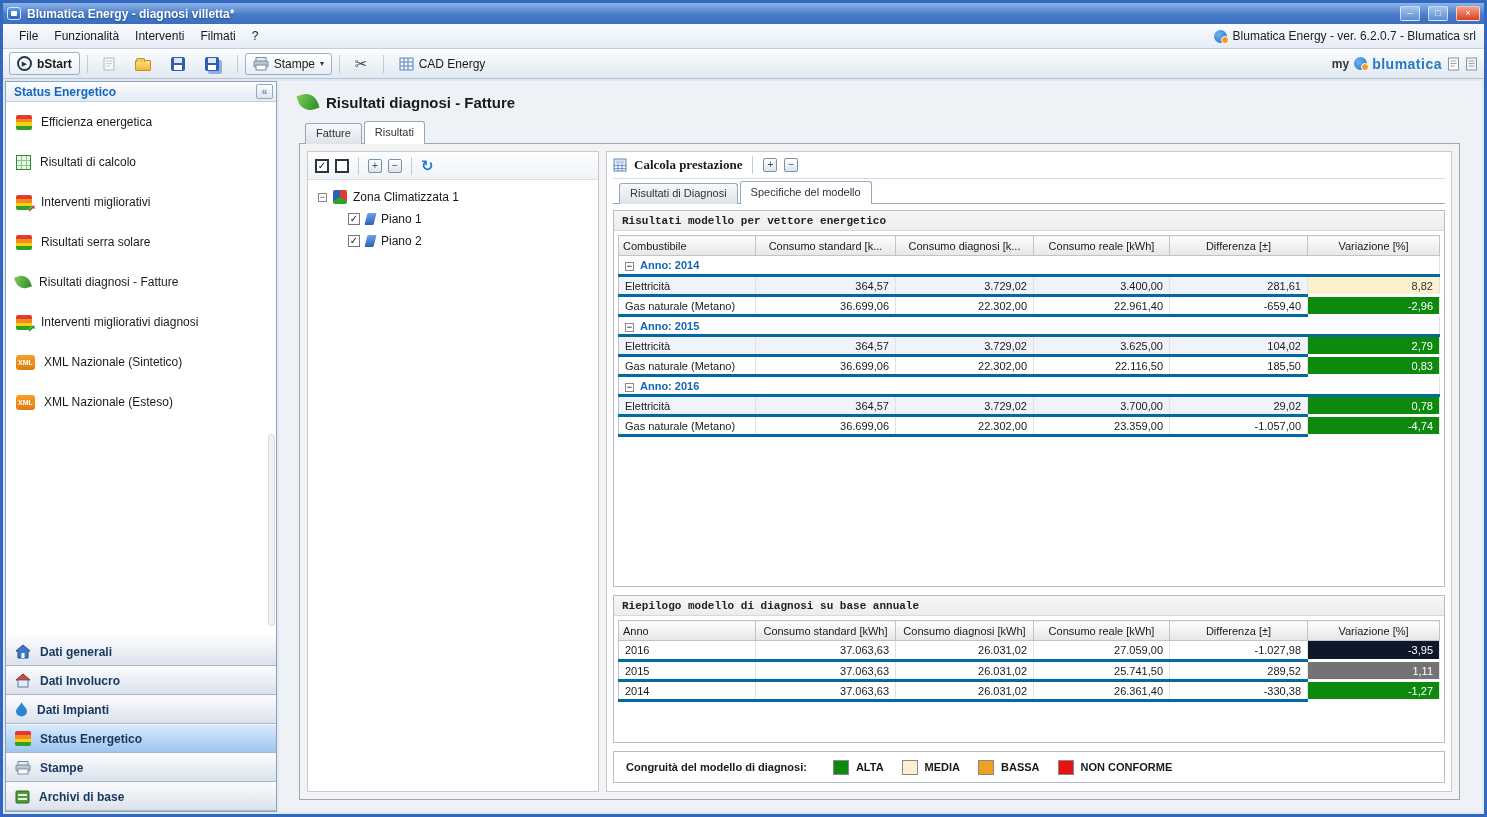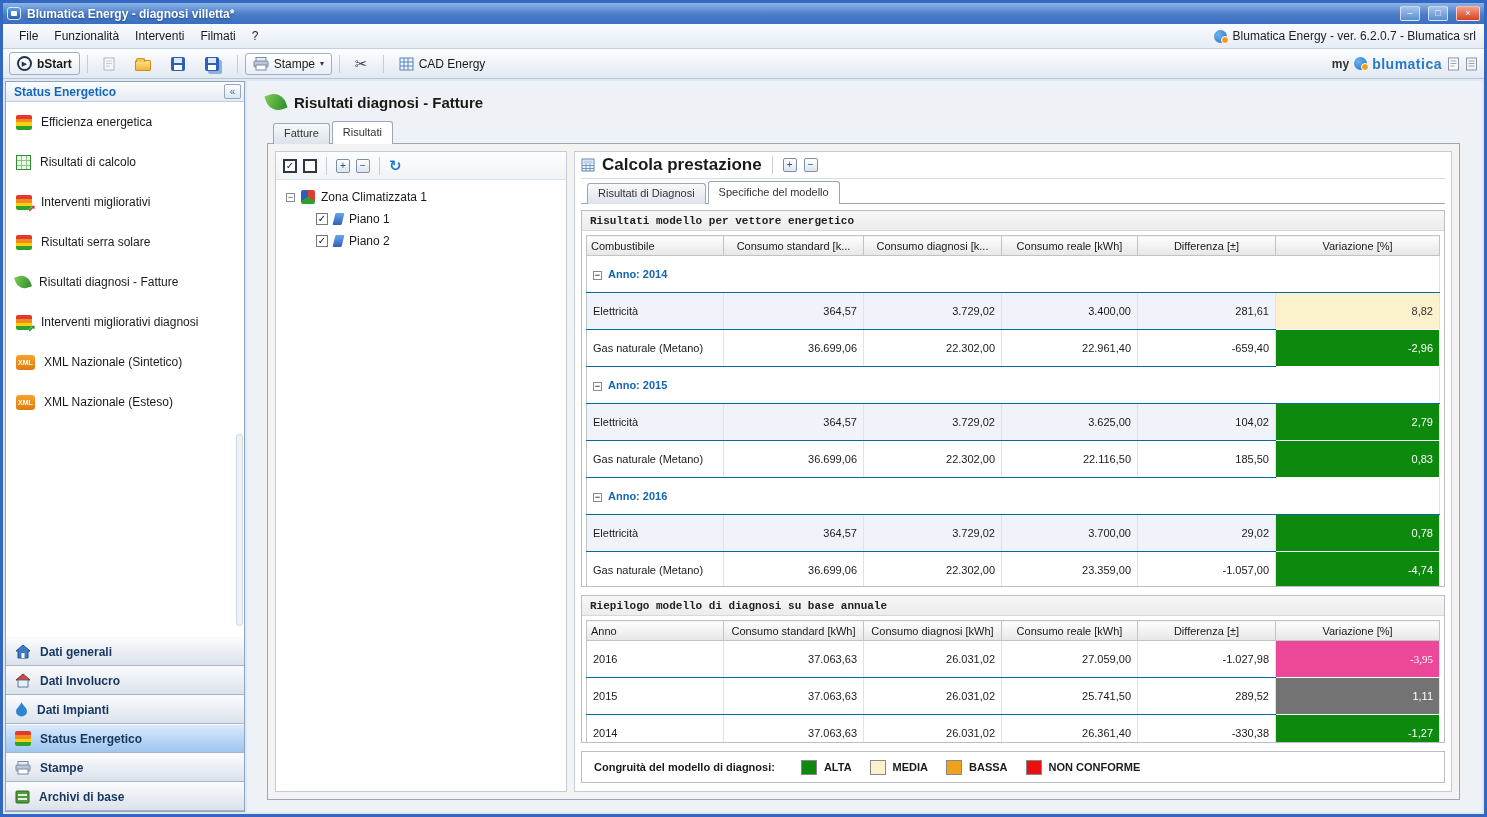--- a/index.html
+++ b/index.html
@@ -39,21 +39,21 @@
   .scissors { font-size:15px; color:#445; }
   .caret { font-size:8px; color:#334; }
   .myblu { margin-left:auto; display:flex; align-items:center; gap:5px; }
   .myblu .my { font-weight:bold; color:#333; }
   .myblu .blu { color:#2a7ac0; font-weight:bold; font-size:14px; letter-spacing:.5px; }
 
   
   .appbody { flex:1; min-height:0; display:flex; padding:2px; gap:2px; }
 
   
-  .sidebar { width:240px; flex:0 0 auto; background:#fff; border:1px solid #8fa3bb; display:flex; flex-direction:column; }
+  .sidebar { width:272px; flex:0 0 auto; background:#fff; border:1px solid #8fa3bb; display:flex; flex-direction:column; }
   .side-header { height:20px; flex:0 0 auto; background:linear-gradient(#fdfdfe,#e4ebf4); border-bottom:1px solid #c3cedd; display:flex; align-items:center; justify-content:space-between; padding:0 3px 0 8px; }
   .side-header .hdr-title { color:#1666b8; font-weight:bold; font-size:12px; }
   .hdr-btn { width:17px; height:15px; border:1px solid #95a7bc; background:linear-gradient(#fefefe,#dde5ef); font-size:10px; line-height:13px; color:#2a6db8; text-align:center; border-radius:2px; }
   .side-list { flex:1; min-height:0; position:relative; overflow:hidden; }
   .side-item { height:40px; display:flex; align-items:center; gap:9px; padding:0 10px; }
   .side-label { font-size:12px; }
   .side-scroll { position:absolute; right:1px; top:332px; width:7px; height:192px; background:#eef1f5; border:1px solid #d3dae2; border-radius:3px; }
   .nav-stack { flex:0 0 auto; }
   .nav-item { height:29px; display:flex; align-items:center; gap:9px; padding:0 9px; background:linear-gradient(#fafbfd,#dbe2ec); border-top:1px solid #f6f9fc; border-bottom:1px solid #a9b6c6; color:#17365d; font-weight:bold; font-size:12px; }
   .nav-item.active { background:linear-gradient(#d8e9fc,#9fc6ef); }
@@ -92,33 +92,33 @@
   .tree-panel { width:292px; flex:0 0 auto; background:#fff; border:1px solid #c4cbd4; display:flex; flex-direction:column; }
   .tree-toolbar { height:28px; flex:0 0 auto; display:flex; align-items:center; gap:6px; padding:0 7px; border-bottom:1px solid #dbe1e8; background:linear-gradient(#fcfdfe,#f0f3f7); }
   .tree-body { flex:1; padding:6px 4px; }
   .tree-row { height:22px; display:flex; align-items:center; gap:6px; padding-left:6px; }
   .tree-row.child { padding-left:36px; }
   .tree-label { font-size:12px; }
 
   
   .results-panel { flex:1; min-width:0; background:#fff; border:1px solid #c4cbd4; display:flex; flex-direction:column; padding:0 6px 8px 6px; }
   .res-header { height:27px; flex:0 0 auto; display:flex; align-items:center; gap:7px; border-bottom:1px solid #d5dbe2; }
-  .res-title { font-weight:bold; font-size:17px; }
+  .res-title { font-weight:bold; font-size:13px;font-family:Liberation Serif, serif; }
   .res-tabs { margin-top:4px; }
   .res-stack { flex:1; min-height:0; display:flex; flex-direction:column; gap:8px; border-top:1px solid #98a8ba; padding-top:6px; background:#fff; position:relative; z-index:1; }
 
   .groupbox { border:1px solid #b9bec6; background:#fff; display:flex; flex-direction:column; }
   .groupbox.grow { flex:1; min-height:0; }
   .group-title { height:20px; line-height:20px; flex:0 0 auto; background:linear-gradient(#f7f7f7,#ececec); border-bottom:1px solid #d8d8d8; font-weight:bold; font-size:11px; padding-left:8px; color:#222;font-family:Liberation Mono, monospace; }
   .group-body { flex:1; min-height:0; padding:4px; overflow:hidden; }
 
   table.grid { border-collapse:collapse; table-layout:fixed; width:100%; font-size:11px; border:1px solid #c3c3c3; }
   .grid th { background:linear-gradient(#fefefe,#e6e6e6); border:1px solid #c3c3c3; font-weight:normal; height:20px; padding:0 4px; text-align:center; overflow:hidden; white-space:nowrap; }
   .grid th.th-left { text-align:left; }
-  .grid td { border-right:1px solid #e2e2e2; border-bottom:1px solid #0369a1; height:37px; padding:0 6px; white-space:nowrap; overflow:hidden; }
+  .grid td { border-right:1px solid #e2e2e2; border-bottom:3px solid #0369a1; height:20px; padding:0 6px; white-space:nowrap; overflow:hidden; }
   .cell-num { text-align:right; }
   tr.tint td { background:#f0f4fa; }
   td.group-cell { font-weight:bold; color:#1565b0; background:#fff !important; }
   td.group-cell .group-label { margin-left:6px; }
   td.var-cell { border-bottom-color:#fff; }
 
   .legend { flex:0 0 auto; border:1px solid #b9bec6; background:#fff; height:32px; display:flex; align-items:center; gap:8px; padding:0 12px; font-size:11px; }
   .legend-label { font-weight:bold; }
   .legend-item { display:flex; align-items:center; gap:7px; font-weight:bold; margin-left:18px; }
   .swatch { width:16px; height:15px; border:1px solid #888; }
@@ -459,21 +459,21 @@
                         <th>Variazione [%]</th>
                       </tr>
                     </thead>
                   <tbody id="t2-body">
                       <tr class="data-row">
                         <td class="cell-text">2016</td>
                         <td class="cell-num">37.063,63</td>
                         <td class="cell-num">26.031,02</td>
                         <td class="cell-num">27.059,00</td>
                         <td class="cell-num">-1.027,98</td>
-                        <td class="cell-num var-cell" style="background: #ec4899; color: rgb(255, 255, 255); font-family: Liberation Serif, serif;">-3,95</td>
+                        <td class="cell-num var-cell" style="background: #0f172a; color: rgb(255, 255, 255);">-3,95</td>
                       </tr>
                       <tr class="data-row">
                         <td class="cell-text">2015</td>
                         <td class="cell-num">37.063,63</td>
                         <td class="cell-num">26.031,02</td>
                         <td class="cell-num">25.741,50</td>
                         <td class="cell-num">289,52</td>
                         <td class="cell-num var-cell" style="background: #737373; color: rgb(255, 255, 255); margin-left: 32px;">1,11</td>
                       </tr>
                       <tr class="data-row">

